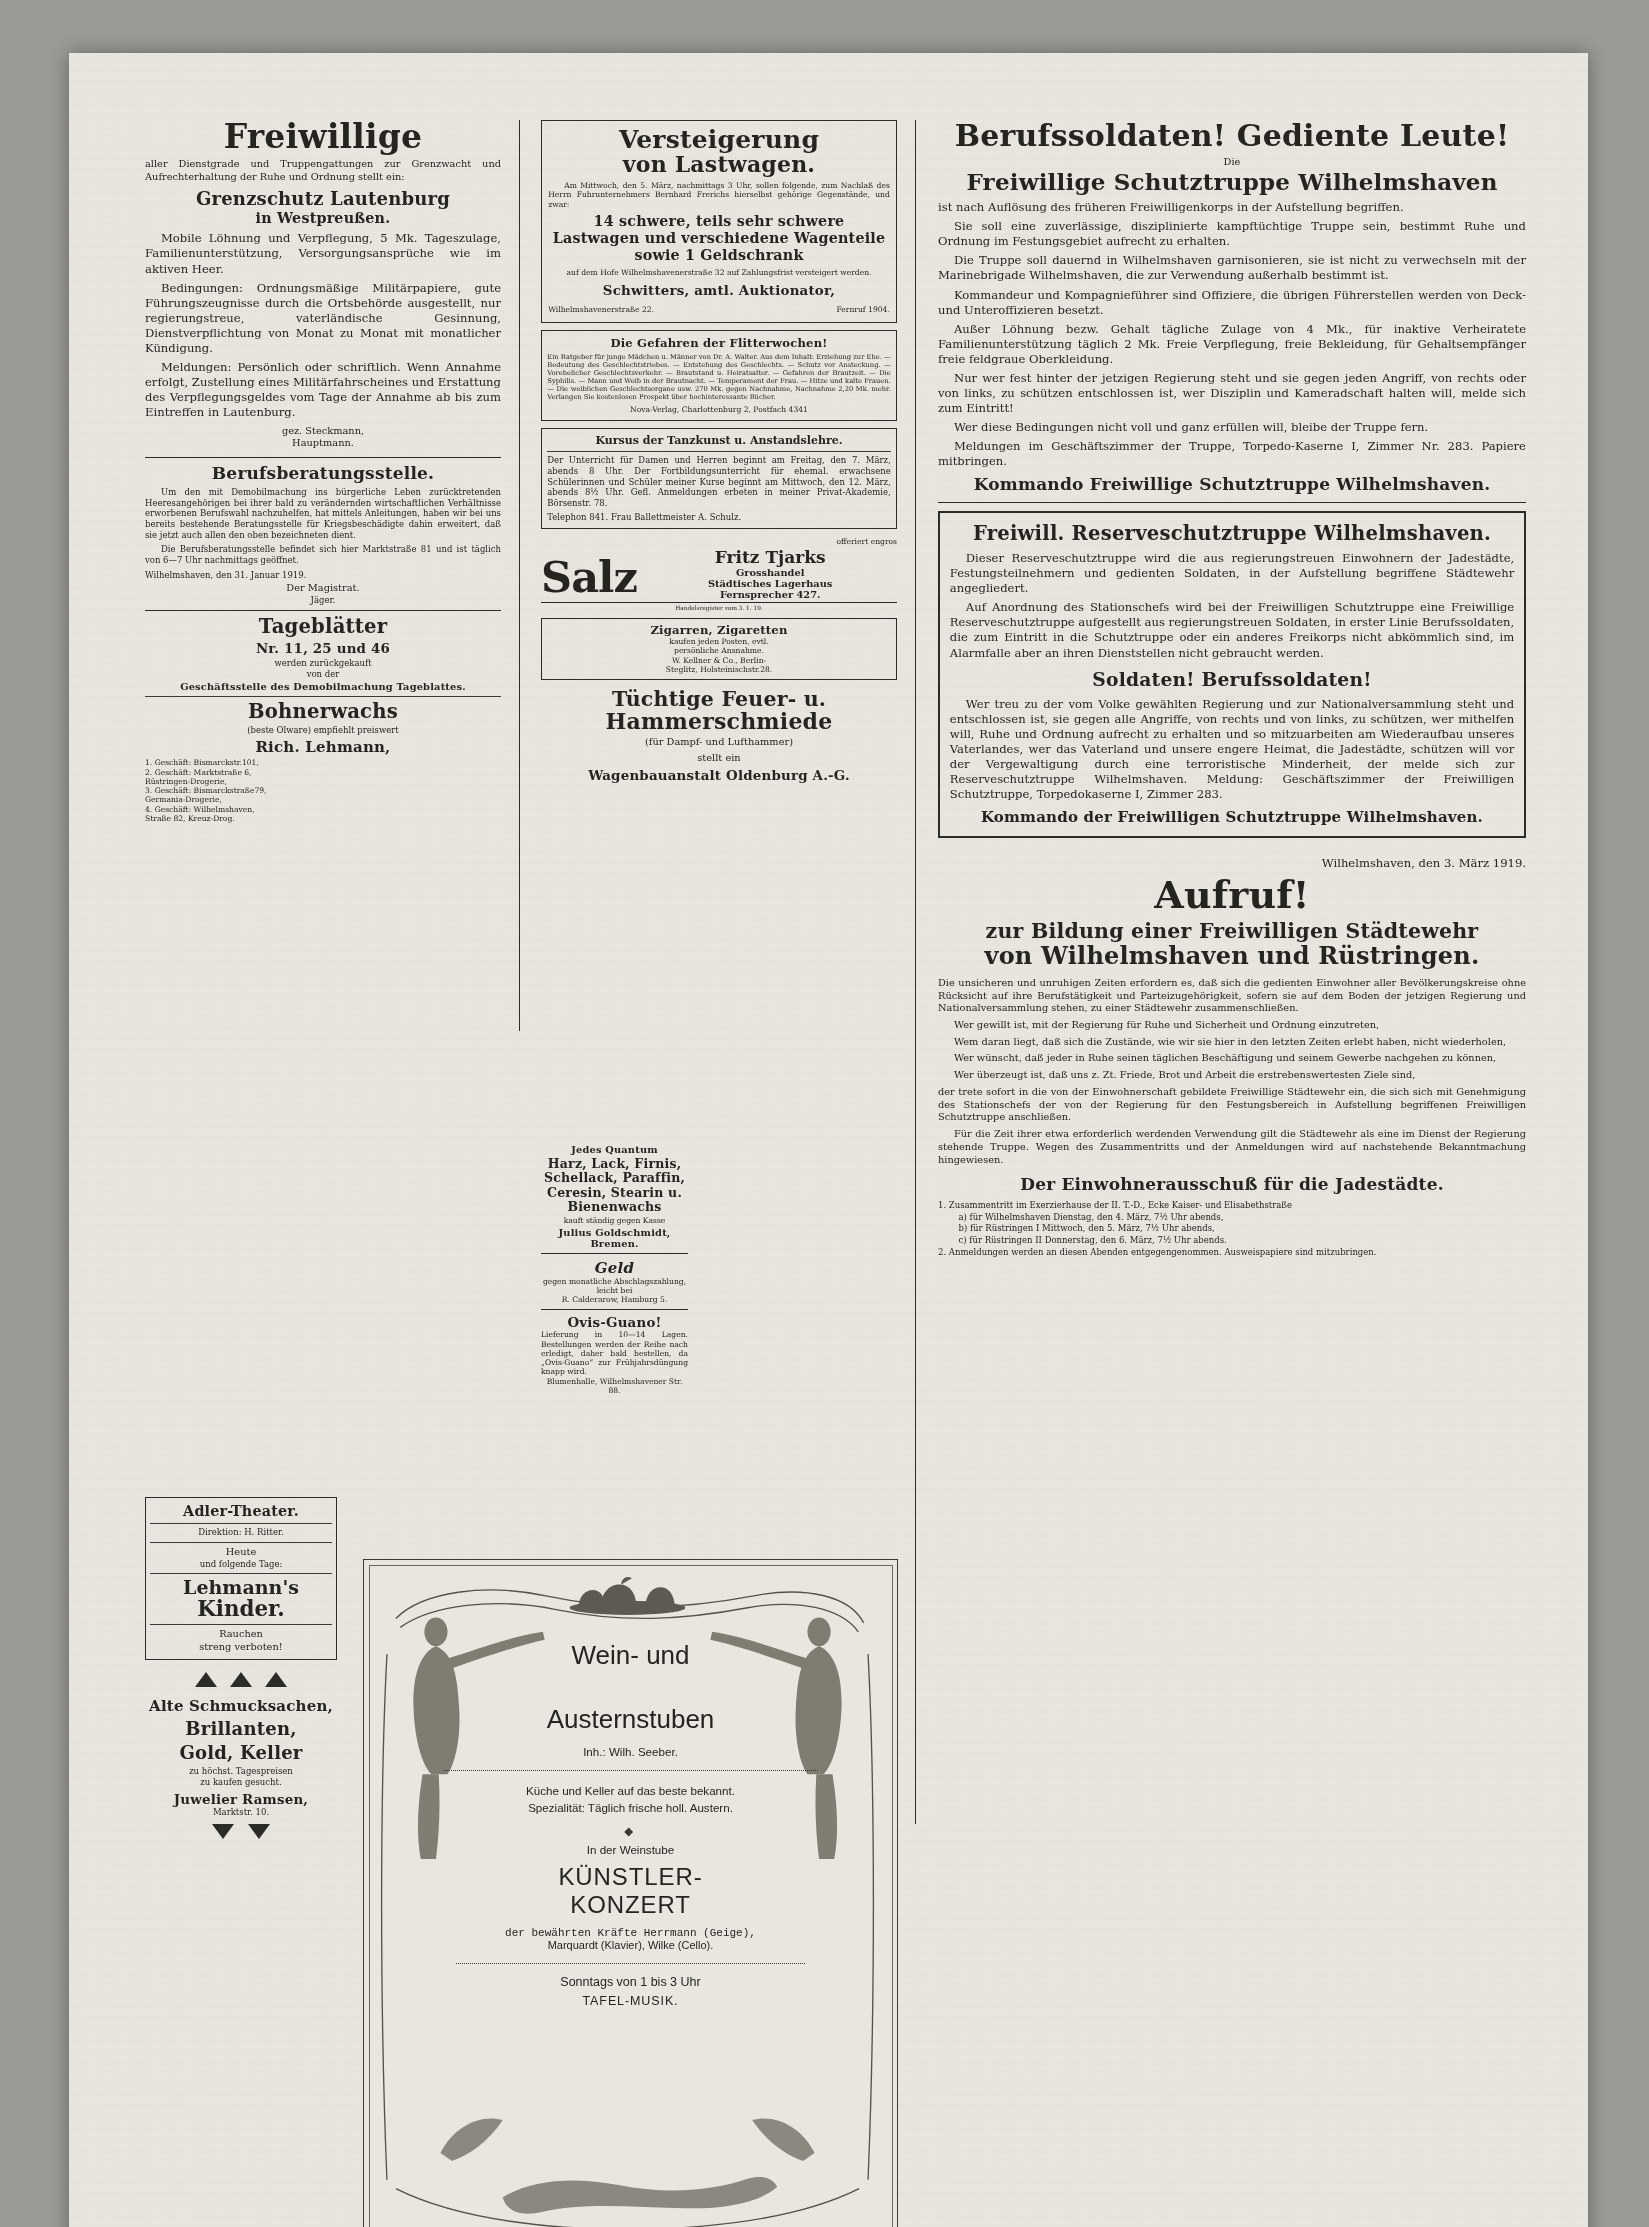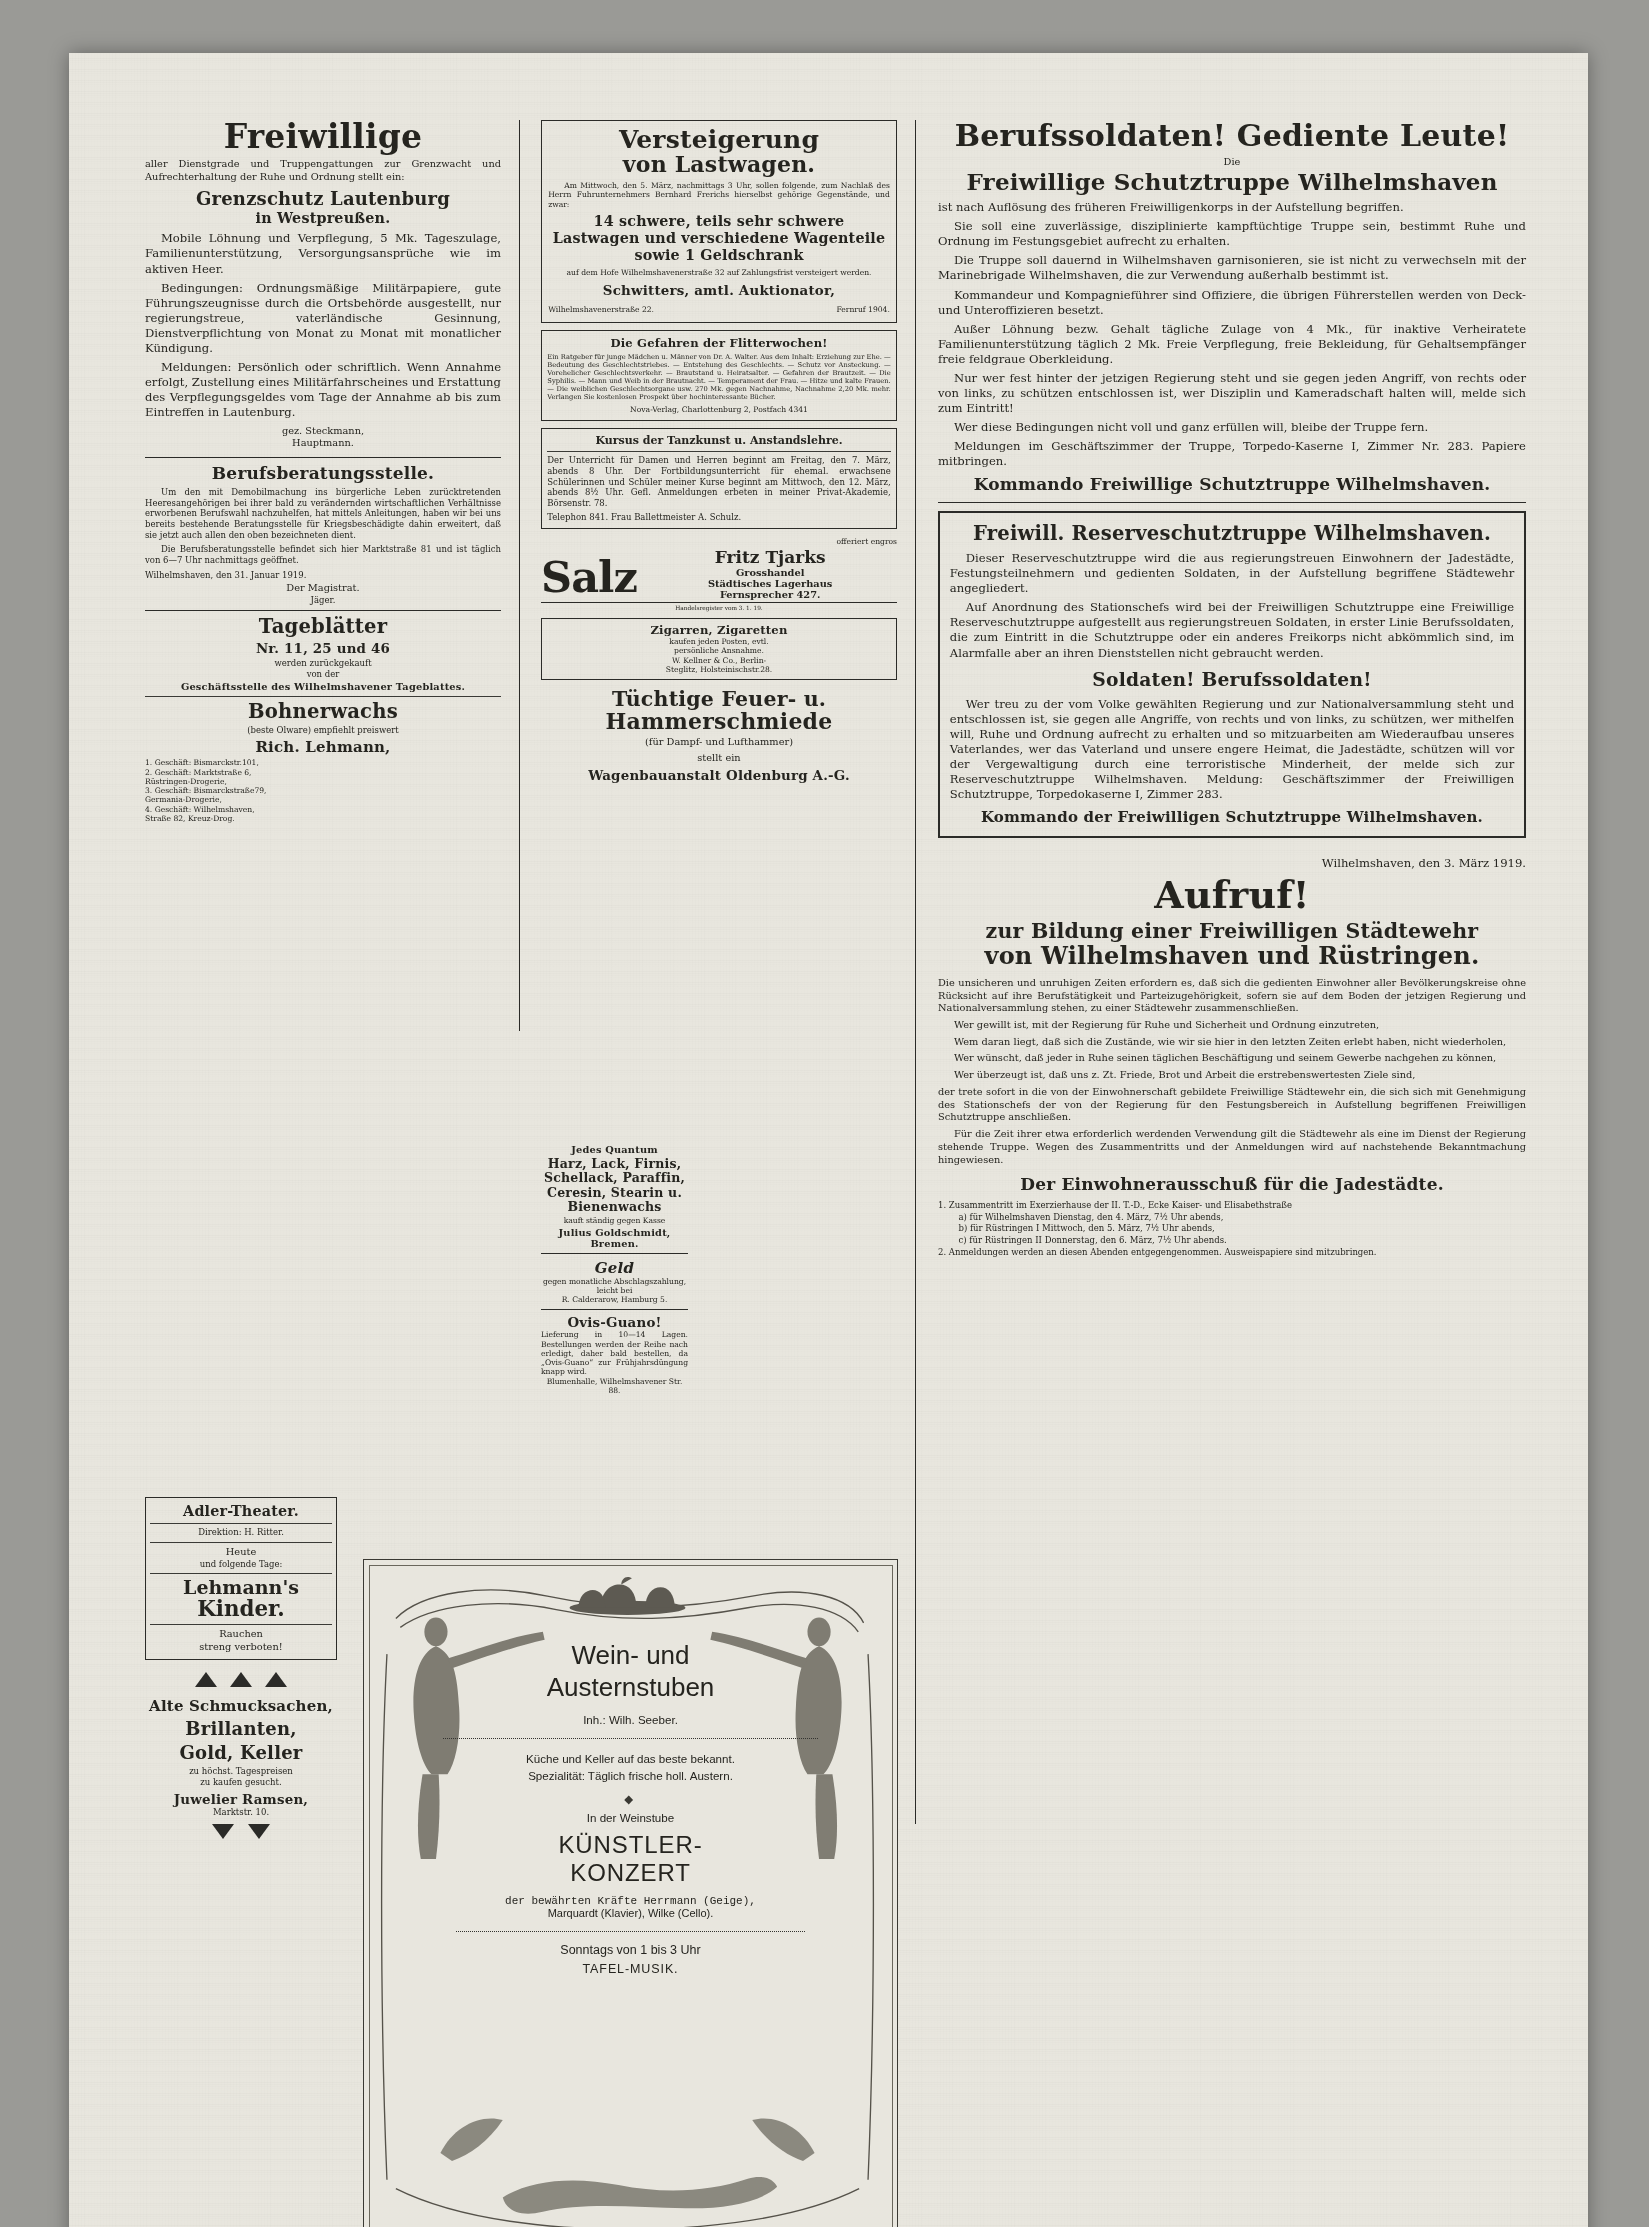--- a/index.html
+++ b/index.html
@@ -97,21 +97,21 @@
         <div class="fr small ctr">Jäger.</div>
       </div>
 
       <hr class="rule">
 
       <div class="ctr">
         <div class="frak" style="font-size:19.6px;">Tageblätter</div>
         <div class="frak" style="font-size:13.4px;margin:1.8px 0;">Nr. 11, 25 und 46</div>
         <div class="fr small">werden zurückgekauft</div>
         <div class="fr small">von der</div>
-        <div class="frak" style="font-size:9.8px;line-height:1.2;margin-top:1.3px;">Geschäftsstelle des Wilhelmshavener Tageblattes.</div>
+        <div class="frak" style="font-size:9.8px;line-height:1.2;margin-top:1.3px;">Geschäftsstelle des Demobilmachung Tageblattes.</div>
       </div>
 
       <hr class="rule-thin">
 
       <div class="ctr">
         <div class="frak" style="font-size:19.6px;">Bohnerwachs</div>
         <div class="fr small" style="margin:1.8px 0;">(beste Olware) empfiehlt preiswert</div>
         <div class="frak" style="font-size:15px;margin:1.8px 0 2.7px;">Rich. Lehmann,</div>
         <div class="fr tiny" style="text-align:left;">
           <div>1. Geschäft: Bismarckstr.101,</div>
@@ -273,21 +273,21 @@
           <g fill="#6d6a60" opacity=".75">
 
             <path d="M300,1420 C360,1380 460,1372 560,1392 C660,1412 760,1408 850,1378 C880,1368 906,1376 916,1396 C880,1430 800,1446 710,1444 C600,1442 480,1430 390,1452 C340,1464 308,1450 300,1420 Z"></path>
             <path d="M160,1320 C190,1260 250,1232 300,1246 C268,1294 226,1324 186,1338 Z"></path>
             <path d="M1000,1320 C970,1260 910,1232 860,1246 C892,1294 934,1324 974,1338 Z"></path>
           </g>
         </svg>
 
         <div style="position:relative;text-align:center;padding:67px 53px 0;">
           <div class="ink" style="font-family:'Liberation Sans',sans-serif;font-size:26px;line-height:1.25;">Wein- und</div>
-          <div class="ink" style="font-family:'Liberation Sans',sans-serif;font-size:26px;line-height:1.25;">Austernstuben</div>
+          <div class="ink" style="font-family:'Liberation Sans',sans-serif;font-size:26px;line-height:1.25;margin-top:32px;">Austernstuben</div>
           <div class="ink" style="font-family:'Liberation Sans',sans-serif;font-size:11.6px;margin-top:9px;">Inh.: Wilh. Seeber.</div>
           <div class="dotline" style="margin:12.5px 18px;"></div>
           <div class="ink" style="font-family:'Liberation Sans',sans-serif;font-size:11.6px;margin-top:2.7px;">Küche und Keller auf das beste bekannt.</div>
           <div class="ink" style="font-family:'Liberation Sans',sans-serif;font-size:11.6px;margin-top:4.5px;">Spezialität: Täglich frische holl. Austern.</div>
           <div class="ornament" style="margin:9.8px 0 4.5px;">◆</div>
           <div class="ink" style="font-family:'Liberation Sans',sans-serif;font-size:11.6px;">In der Weinstube</div>
           <div class="ink" style="font-family:'Liberation Sans',sans-serif;font-size:24px;margin-top:7.1px;letter-spacing:0.9px;">KÜNSTLER-</div>
           <div class="ink" style="font-family:'Liberation Sans',sans-serif;font-size:24px;letter-spacing:0.9px;">KONZERT</div>
           <div class="ink" style="font-family:Liberation Mono, monospace;font-size:11px;margin-top:8px;">der bewährten Kräfte Herrmann (Geige),</div>
           <div class="ink" style="font-family:'Liberation Sans',sans-serif;font-size:11px;">Marquardt (Klavier), Wilke (Cello).</div>

